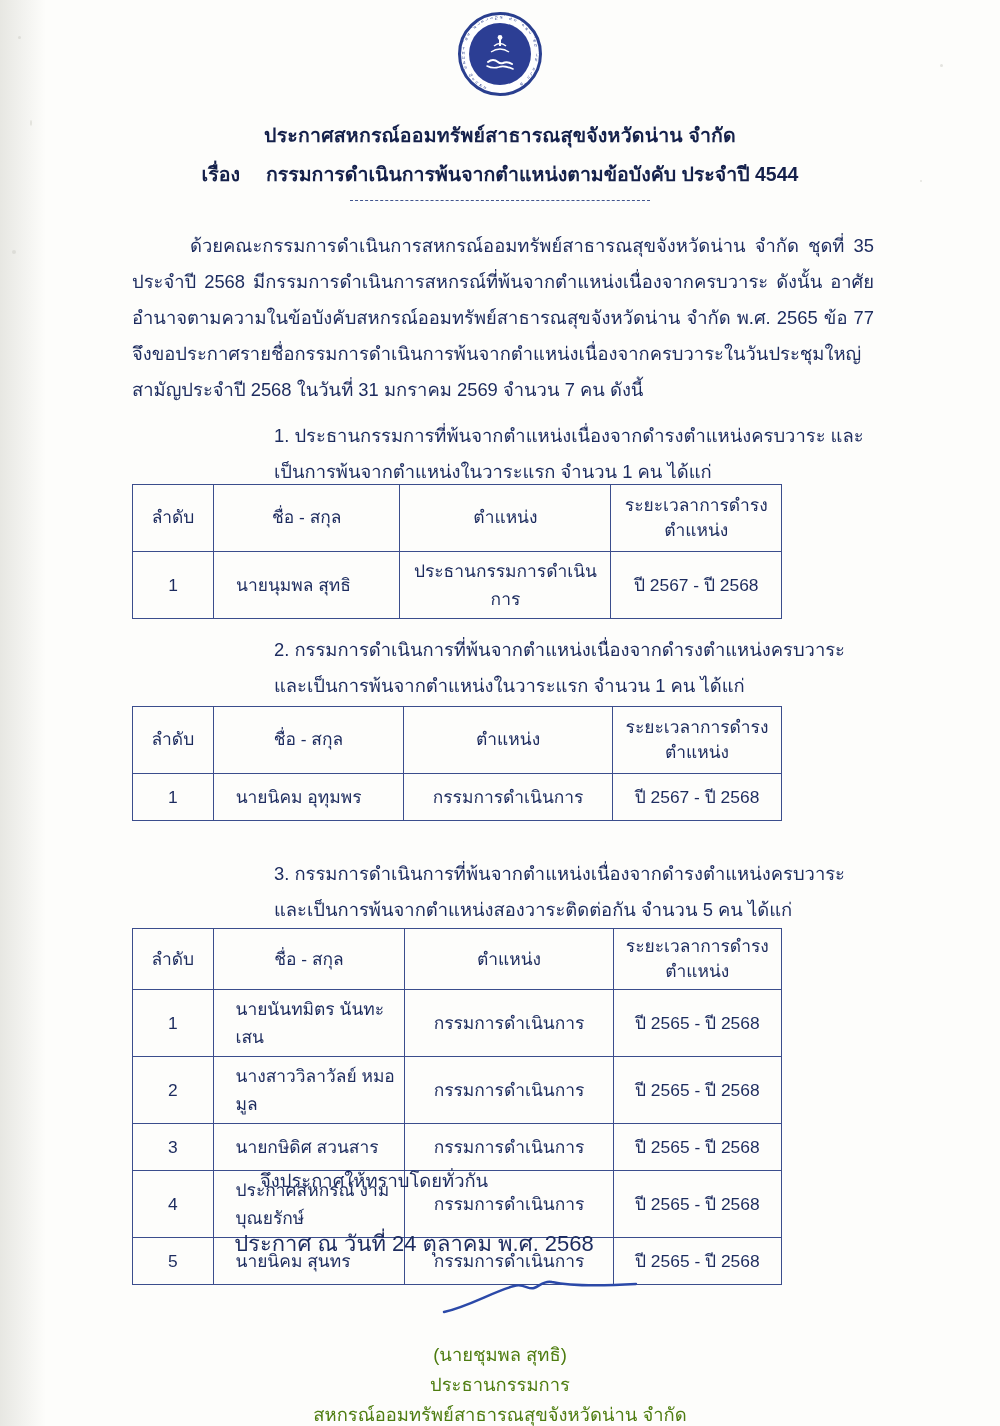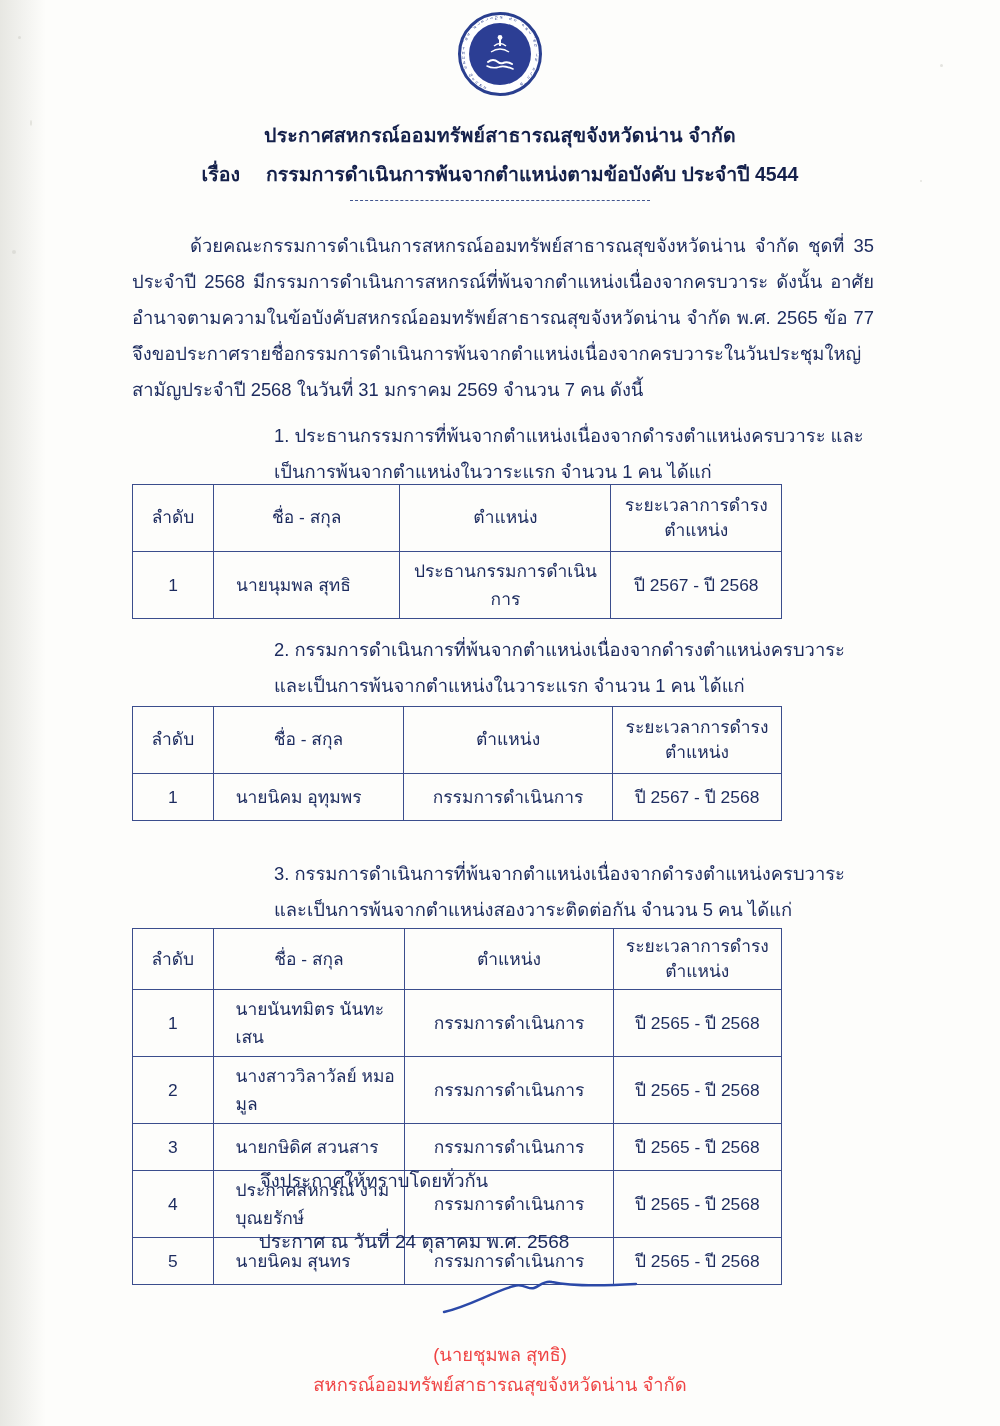--- a/index.html
+++ b/index.html
@@ -189,41 +189,41 @@
     font-size: 18.4px;
     color: #1c2b5e;
     padding-left: 128px;
   }
   .declared {
     position: absolute;
     left: 0;
     width: 828px;
     top: 1226px;
     text-align: center;
-    font-size: 19px;
+    font-size: 22px;
     color: #1c2b5e;
   }
   .signature {
     position: absolute;
     top: 1278px;
     left: 440px;
     width: 220px;
     height: 40px;
   }
   .sig-names {
     position: absolute;
     left: 0;
     width: 1000px;
     top: 1340px;
     text-align: center;
   }
   .sig-line {
     font-size: 18.4px;
     line-height: 30px;
-    color: #ef4444;
+    color: #4d7c0f;
   }
 </style>
 </head>
 <body>
 
 <div class="page">
 
   <div class="edge-shade"></div>
   <div class="speckle" style="left:18px; top:36px; width:3px; height:3px;"></div>
   <div class="speckle" style="left:30px; top:120px; width:2px; height:6px;"></div>
@@ -411,16 +411,17 @@
   <div class="declared">ประกาศ ณ วันที่  24 ตุลาคม  พ.ศ. 2568</div>
 
   <div class="signature">
     <svg width="220" height="40" viewBox="0 0 220 40" aria-hidden="true">
       <path d="M4 34 C 30 28, 52 14, 74 8 C 84 5, 88 12, 94 10 C 100 8, 104 2, 112 4 C 130 8, 162 8, 196 6" stroke="#2b49a8" stroke-width="2.4" fill="none" stroke-linecap="round"></path>
     </svg>
   </div>
 
   <div class="sig-names">
     <div class="sig-line">(นายชุมพล  สุทธิ)</div>
+    <div class="sig-line">ประธานกรรมการ</div>
     <div class="sig-line">สหกรณ์ออมทรัพย์สาธารณสุขจังหวัดน่าน จำกัด</div>
   </div>
 
 </div>
 
 </body></html>

